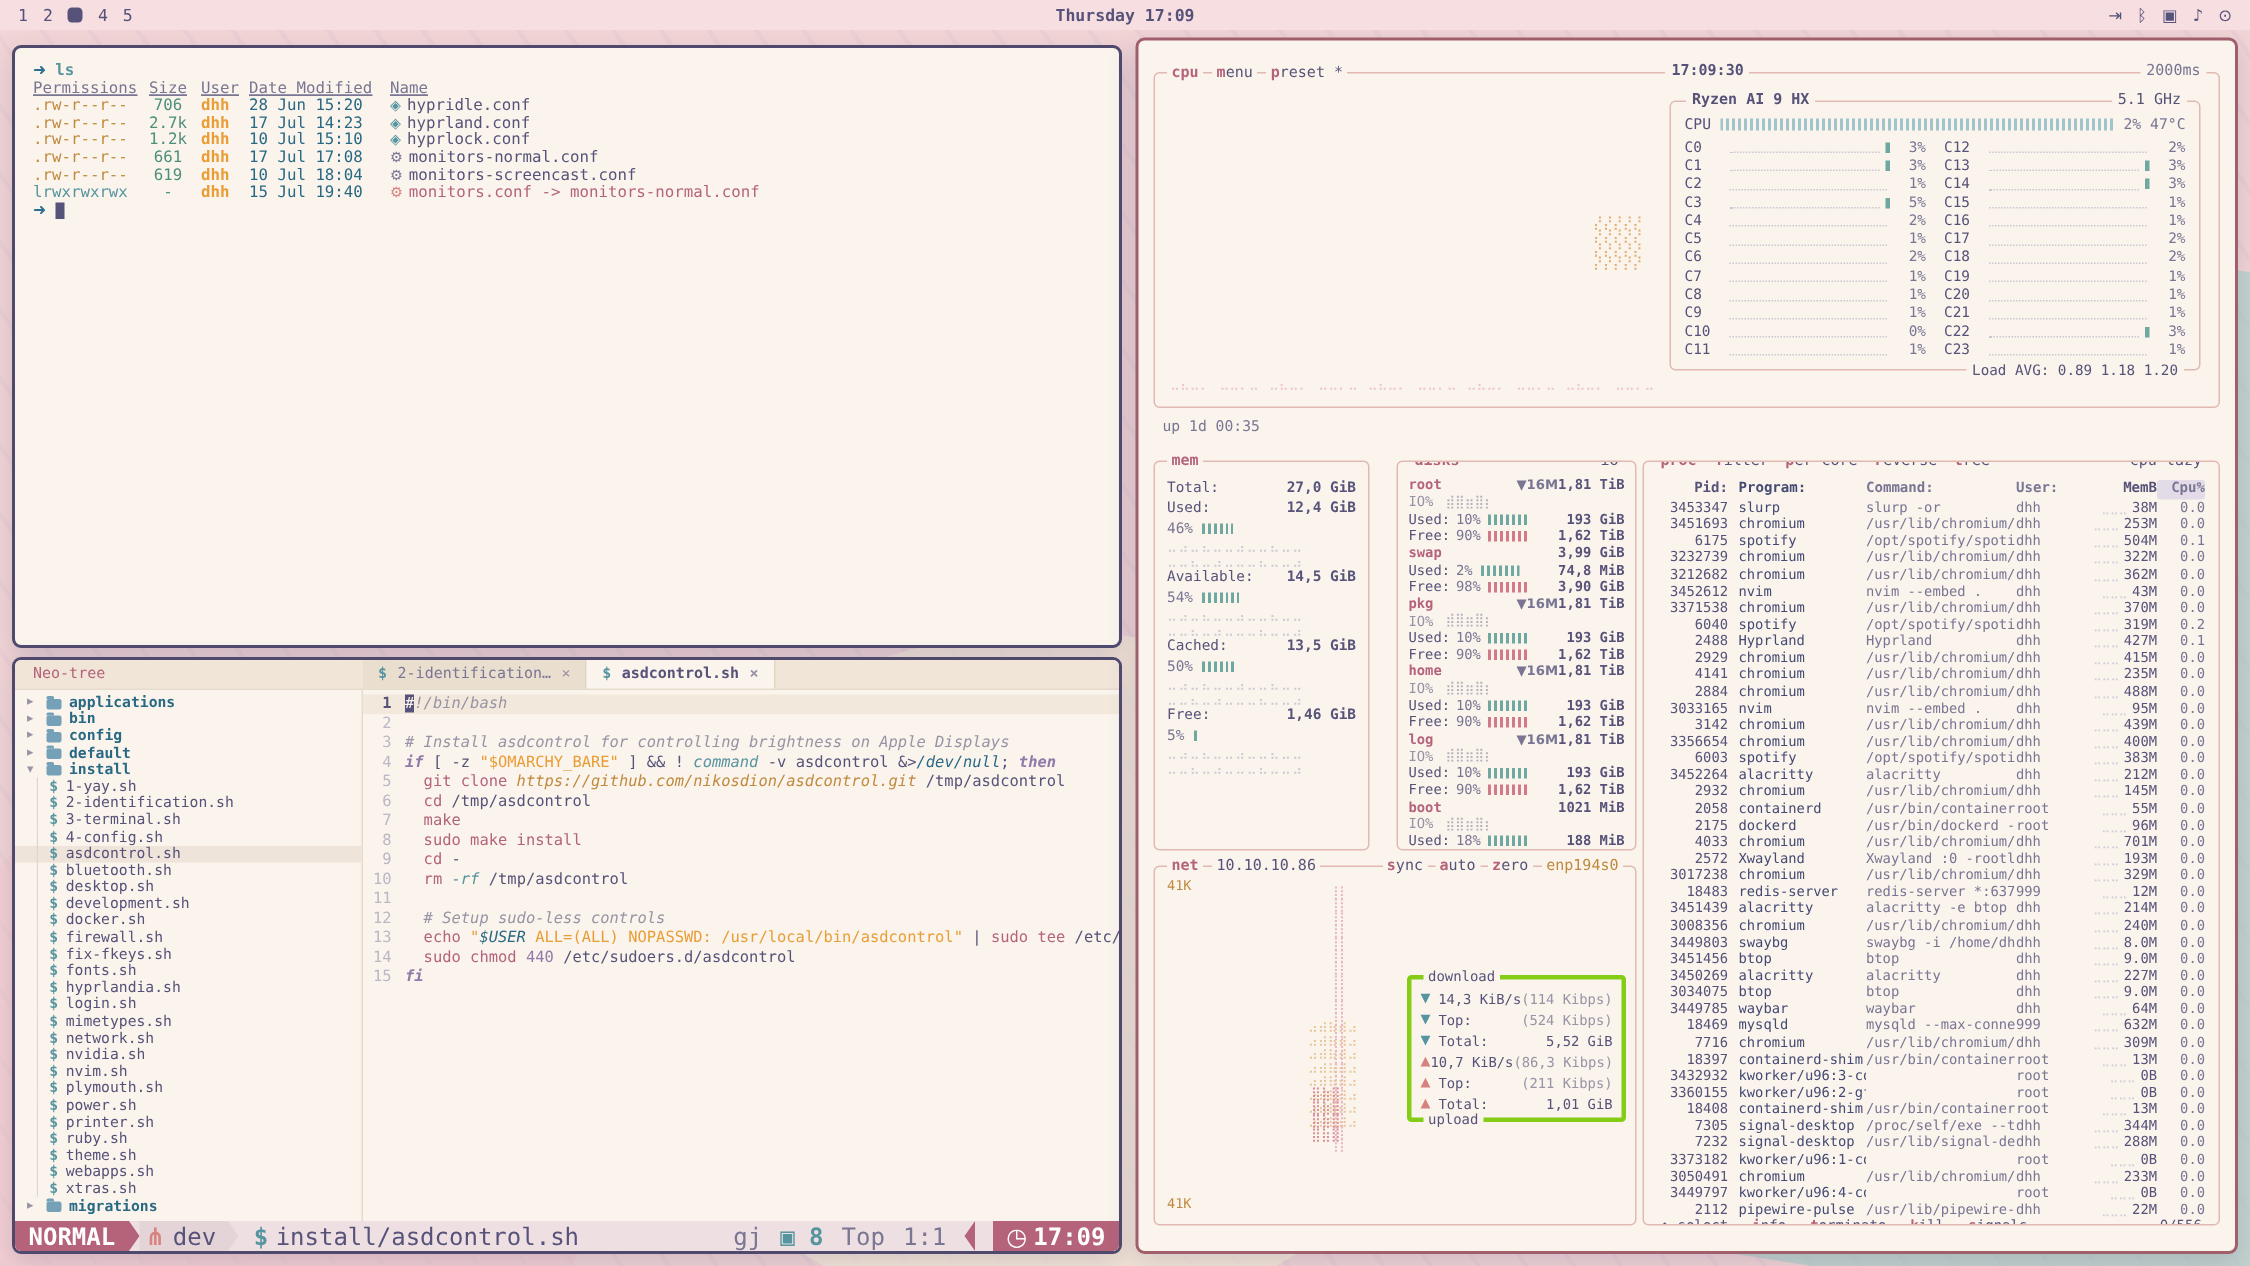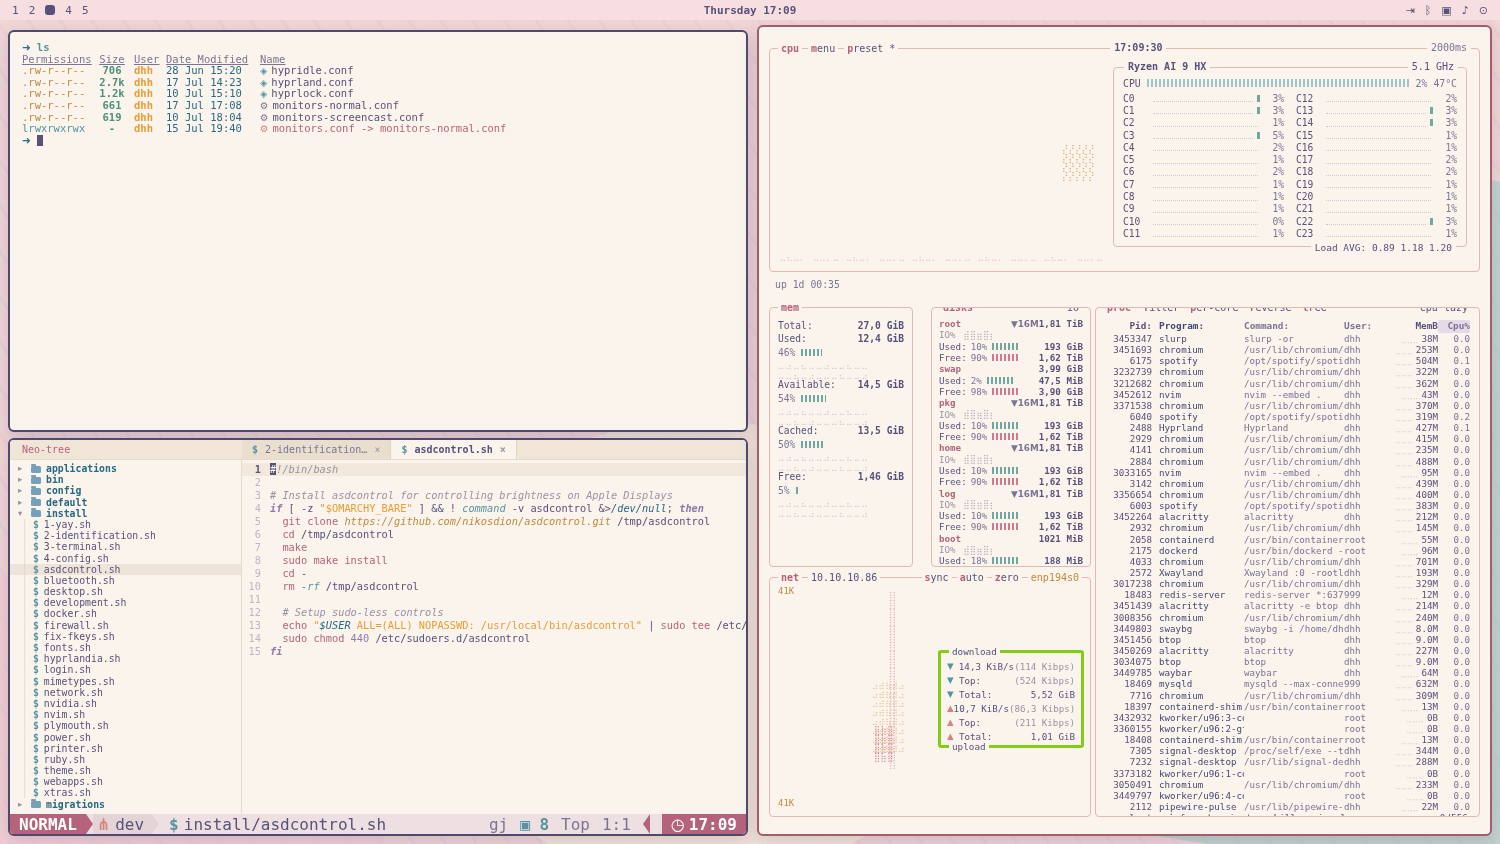--- a/index.html
+++ b/index.html
@@ -36,21 +36,21 @@
   .cmd{color:#56949f;font-weight:bold}
   .t-row{display:flex;height:11.6px;align-items:baseline;white-space:nowrap}
   .col-perm{width:76px}
   .col-size{width:36px;text-align:center;padding-right:8px}
   .col-user{width:32px}
   .col-date{width:94px}
   .col-name{flex:1}
   .t-head span{text-decoration:underline;color:#797593}
   .c-perm{color:#c08a3e}
   .c-perm.c-link{color:#56949f}
-  .c-size{color:#4d8f7b;font-weight:bold}
+  .c-size{color:#4d8f7b;font-weight:normal}
   .c-user{color:#ea9d34;font-weight:bold}
   .c-date{color:#286983}
   .c-name{color:#575279}
   .c-name.c-linkname{color:#b4637a}
   .f-icon{font-family:"DejaVu Sans",sans-serif;margin-right:4px;font-size:9.5px}
   .f-icon.hyprland{color:#56949f}
   .f-icon.gear{color:#797593}
   .f-icon.gearlink{color:#d7827e}
   .cursor-block{display:inline-block;width:6px;height:11px;background:#575279}
 
@@ -748,21 +748,21 @@
           <span class="dk-size">1,62 TiB</span>
         </div>
         <div class="dk-row">
           <span class="dk-name">swap</span>
           <span class="dk-size">3,99 GiB</span>
         </div>
         <div class="dk-row">
           <span class="dk-lbl">Used:</span>
           <span class="dk-pct">2%</span>
           <span class="bar teal"></span>
-          <span class="dk-size">47,5 MiB</span>
+          <span class="dk-size">74,8 MiB</span>
         </div>
         <div class="dk-row">
           <span class="dk-lbl">Free:</span>
           <span class="dk-pct">98%</span>
           <span class="bar red"></span>
           <span class="dk-size">3,90 GiB</span>
         </div>
         <div class="dk-row">
           <span class="dk-name">pkg</span>
           <span class="dk-size"><span class="dk-rate glyph">▼16M</span>1,81 TiB</span>

